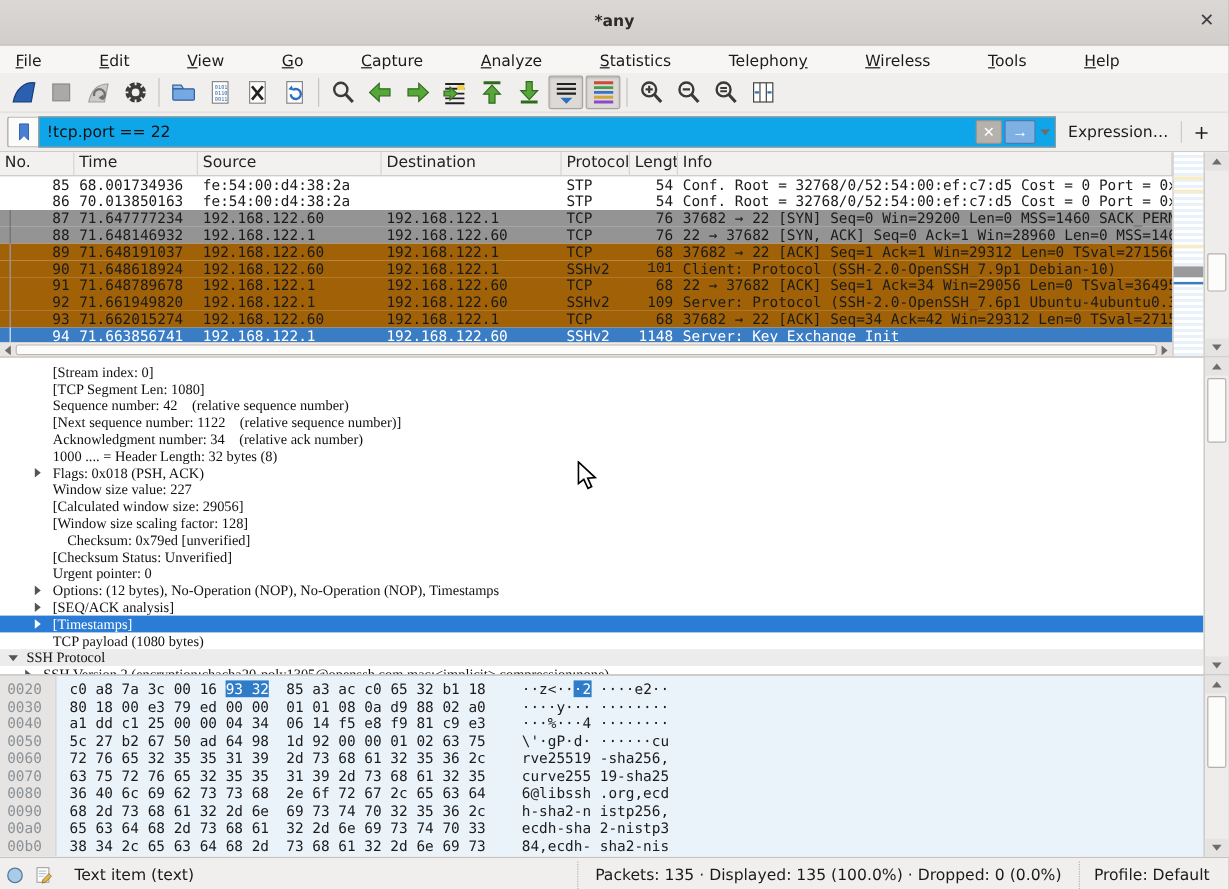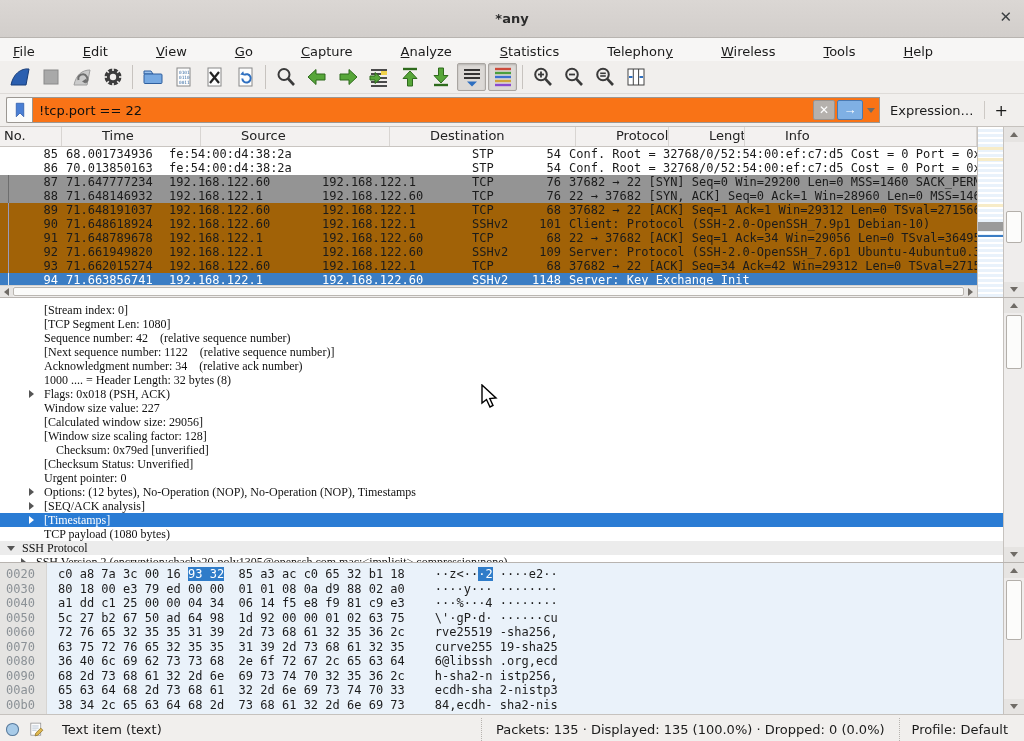--- a/index.html
+++ b/index.html
@@ -1,18 +1,18 @@
 <!DOCTYPE html>
 <html><head>
 <meta charset="utf-8">
 <style>
   html,body{margin:0;padding:0;background:#555;}
   .window{width:1024px;height:741px;position:relative;overflow:hidden;background:#f1efed;
     font-family:"DejaVu Sans","Liberation Sans",sans-serif;color:#1b1b1b;}
-  .mono{font-family:"DejaVu Sans Mono","Liberation Mono",monospace;gap:36px;}
+  .mono{font-family:"DejaVu Sans Mono","Liberation Mono",monospace;}
 
   
   .titlebar{height:37px;background:linear-gradient(#dbd7d4,#d2cecb);border-bottom:1px solid #b8b4b0;
     display:flex;align-items:center;justify-content:center;position:relative;}
   .title{font-size:13px;font-weight:bold;color:#2c2c2c;}
   .close-btn{position:absolute;right:12px;top:8px;font-size:15px;font-weight:bold;color:#3c4043;cursor:default;}
 
   
   .menubar{height:23px;background:#f7f6f5;display:flex;align-items:flex-end;padding-left:6px;font-size:13px;gap:34px;}
   .menu-item{padding:2px 7px;}
@@ -24,21 +24,21 @@
     display:flex;align-items:center;justify-content:center;padding:0;}
   .tb-btn.pressed{background:#dcd9d6;border-color:#a9a5a1;box-shadow:inset 0 1px 2px rgba(0,0,0,.18);}
   .tb-btn svg{width:24px;height:24px;display:block;}
   .tb-sep{width:1px;height:24px;background:#c7c3bf;margin:0 4px;}
 
   
   .filterbar{height:32px;background:#f1efed;border-bottom:1px solid #c6c2be;display:flex;align-items:center;padding:0 6px;}
   .bookmark-btn{width:26px;height:26px;border:1px solid #9b9792;border-right:none;border-radius:2px 0 0 2px;
     background:#fbfbfa;display:flex;align-items:center;justify-content:center;padding:0;}
   .bookmark-btn svg{width:18px;height:18px;}
-  .filter-field{flex:1;height:24px;background:#f97316;border:1px solid #9b9792;display:flex;align-items:center;}
+  .filter-field{flex:1;height:24px;background:#0ea5e9;border:1px solid #9b9792;display:flex;align-items:center;}
   .filter-input{flex:1;background:transparent;border:none;outline:none;font-size:13px;padding:0 6px;color:#101010;
     font-family:"DejaVu Sans","Liberation Sans",sans-serif;}
   .filter-clear{width:22px;height:20px;margin:0 2px;background:#b5b1ad;border:1px solid #979390;border-radius:2px;
     color:#fff;font-size:12px;line-height:18px;text-align:center;padding:0;}
   .filter-apply{width:26px;height:20px;background:#7fb0e4;border:1px solid #4a7ab2;border-radius:2px;
     color:#fff;font-size:13px;font-weight:bold;line-height:18px;text-align:center;padding:0;}
   .filter-caret{width:16px;display:flex;align-items:center;justify-content:center;}
   .expr-label{font-size:13px;padding:0 10px;text-align:center;}
   .fb-sep{width:1px;height:18px;background:#cdc9c5;}
   .plus-btn{font-size:16px;padding:0 10px;}
@@ -422,21 +422,21 @@
             <span class="cell r" style="width: 40px;">68</span>
             <span class="cell" style="flex: 1 1 0%;">37682 → 22 [ACK] Seq=1 Ack=1 Win=29312 Len=0 TSval=2715660416</span>
             <i class="conv-mark"></i>
           </div>
           <div class="pl-row c-lavender">
             <span class="cell r" style="width: 62px;">90</span>
             <span class="cell" style="width: 103px;">71.648618924</span>
             <span class="cell" style="width: 153px;">192.168.122.60</span>
             <span class="cell" style="width: 150px;">192.168.122.1</span>
             <span class="cell" style="width: 57px;">SSHv2</span>
-            <span class="cell r" style="width: 40px;">101</span>
+            <span class="cell r" style="width: 40px; font-family: Liberation Mono, monospace;">101</span>
             <span class="cell" style="flex: 1 1 0%;">Client: Protocol (SSH-2.0-OpenSSH_7.9p1 Debian-10)</span>
             <i class="conv-mark"></i>
           </div>
           <div class="pl-row c-lavender">
             <span class="cell r" style="width: 62px;">91</span>
             <span class="cell" style="width: 103px;">71.648789678</span>
             <span class="cell" style="width: 153px;">192.168.122.1</span>
             <span class="cell" style="width: 150px;">192.168.122.60</span>
             <span class="cell" style="width: 57px;">TCP</span>
             <span class="cell r" style="width: 40px;">68</span>

